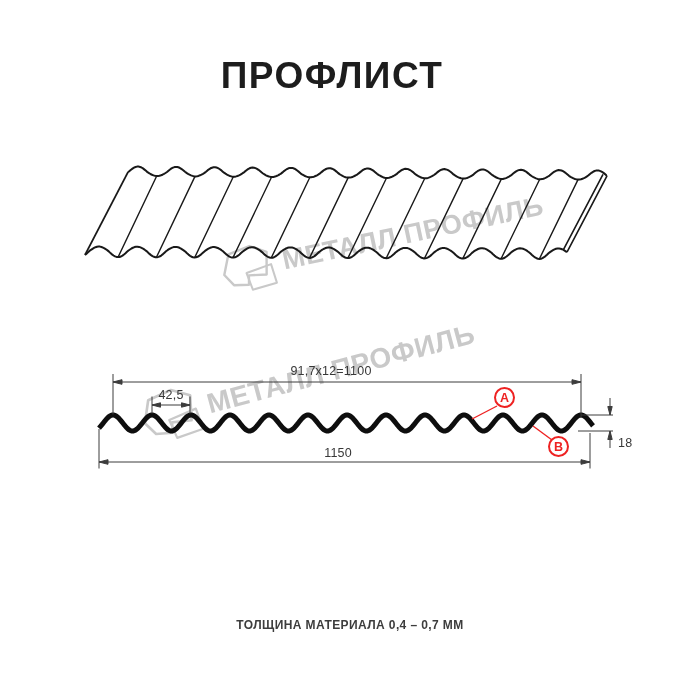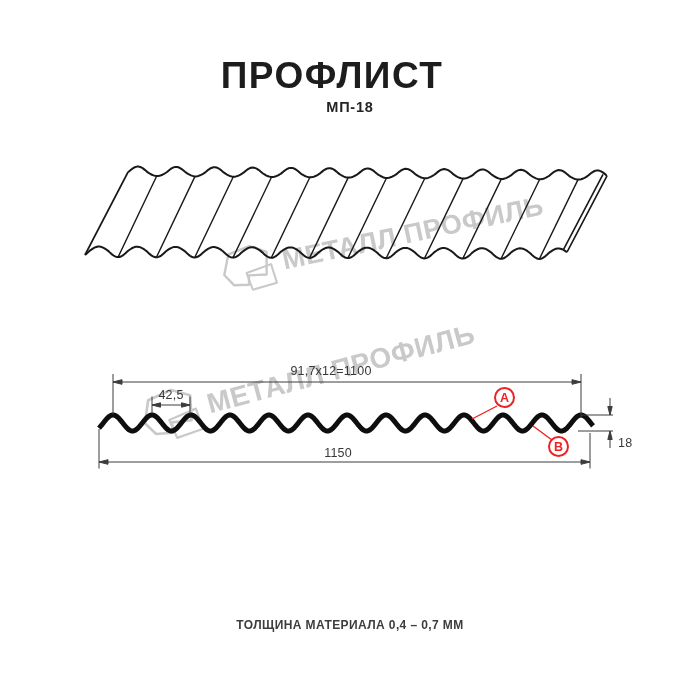--- a/index.html
+++ b/index.html
@@ -100,21 +100,20 @@
       <polygon points="610,431 607.8,439.5 612.2,439.5"></polygon>
     </g>
 
     <g stroke="#ee2222" stroke-width="1.4">
       <line x1="497" y1="406" x2="472" y2="419"></line>
       <line x1="552" y1="440" x2="533" y2="426"></line>
     </g>
   </svg>
 
   <div class="title">ПРОФЛИСТ</div>
-  <div class="subtitle">МП-18</div>
   <div class="caption">ТОЛЩИНА МАТЕРИАЛА 0,4 – 0,7 ММ</div>
 
   <div class="dim" id="dim-top">91,7x12=1100</div>
   <div class="dim" id="dim-pitch">42,5</div>
   <div class="dim" id="dim-width">1150</div>
   <div class="dim" id="dim-height">18</div>
 
   <div class="marker" id="marker-a">
     <span>A</span>
   </div>

